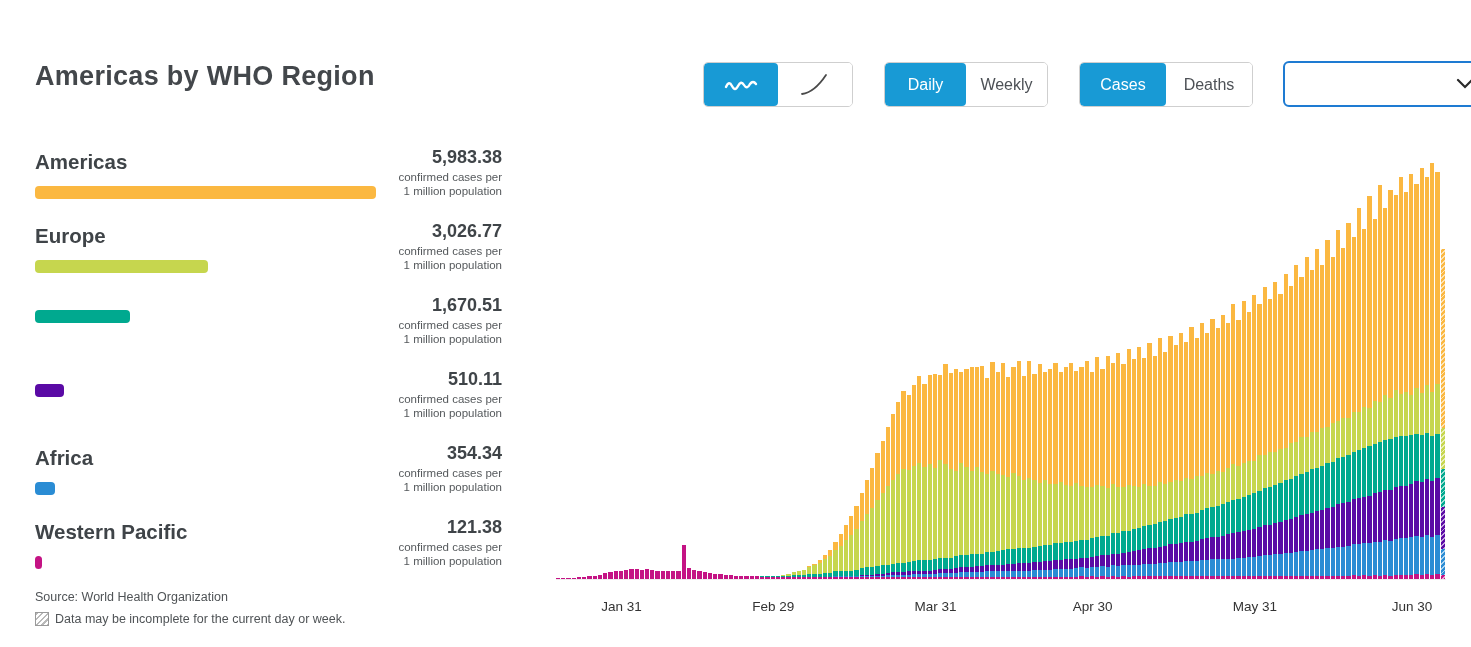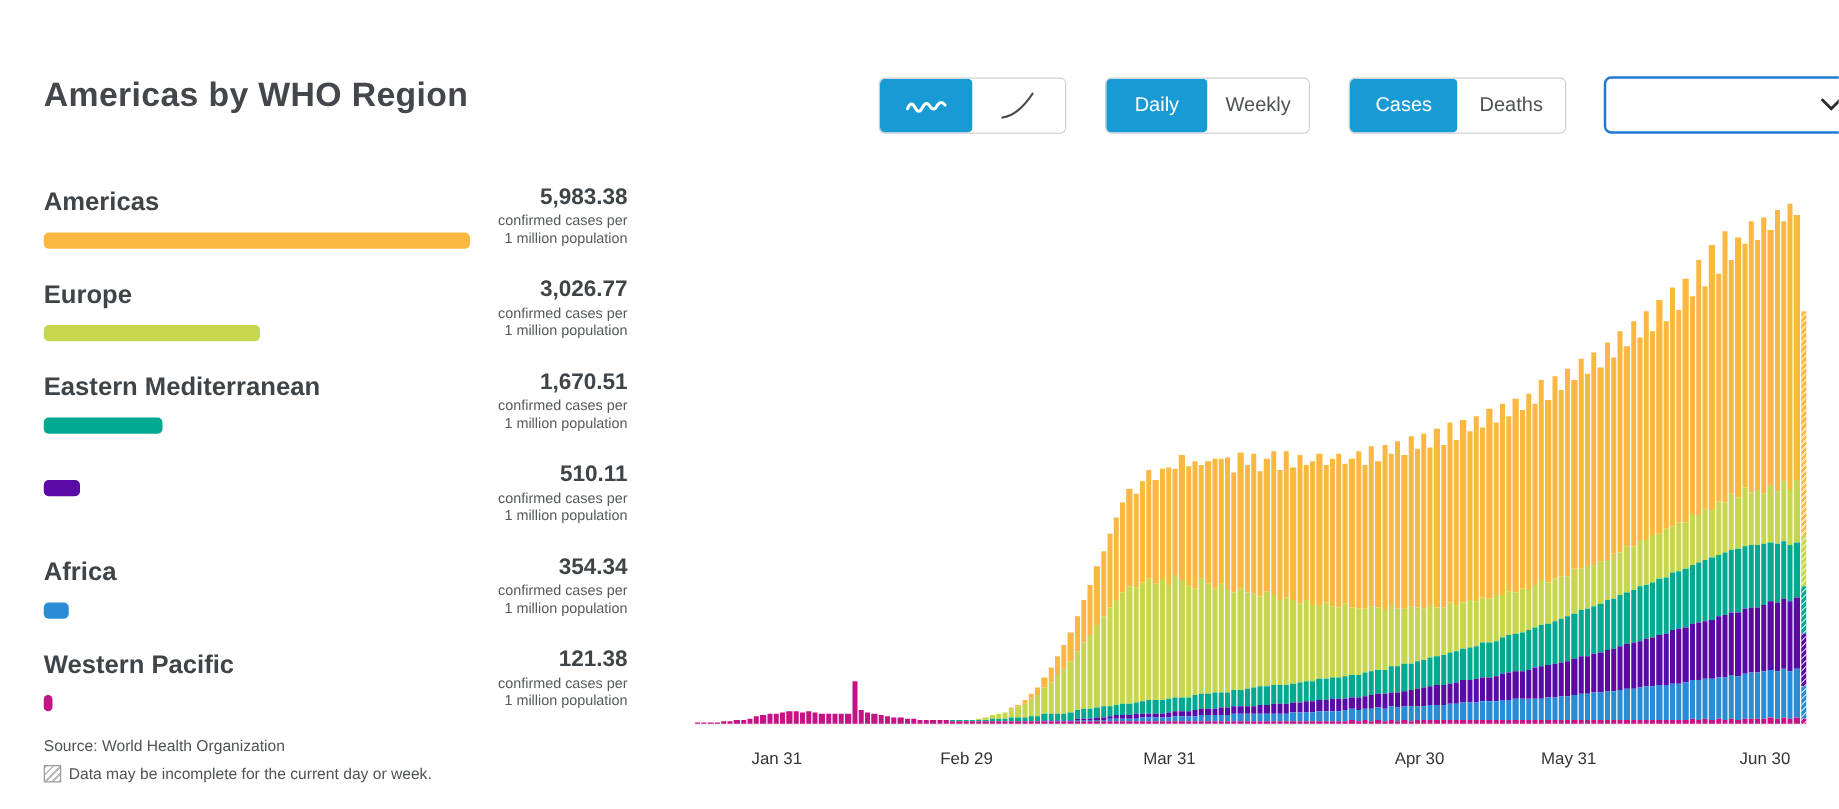--- a/index.html
+++ b/index.html
@@ -105,21 +105,20 @@
     </div>
     <div class="region-row" style="top: 84px;">
       <div class="region-name">Europe</div>
       <div class="region-bar" style="width:172.5px;background:#C6D64E"></div>
       <div class="region-value">
         <div class="value-num">3,026.77</div>
         <div class="value-unit">confirmed cases per<br>1 million population</div>
       </div>
     </div>
     <div class="region-row" style="top: 158px;">
-      <div class="region-name">Eastern Mediterranean</div>
       <div class="region-bar" style="width:95.1px;background:#00A98F"></div>
       <div class="region-value">
         <div class="value-num">1,670.51</div>
         <div class="value-unit">confirmed cases per<br>1 million population</div>
       </div>
     </div>
     <div class="region-row" style="top: 232px;">
       <div class="region-bar" style="width:29.0px;background:#5A0AA5"></div>
       <div class="region-value">
         <div class="value-num">510.11</div>
@@ -1263,21 +1262,21 @@
       <div class="seg-piece incomplete" style="height: 38.25px; background-color: rgb(0, 169, 143);"></div>
       <div class="seg-piece incomplete" style="height: 42.5px; background-color: rgb(90, 10, 165);"></div>
       <div class="seg-piece incomplete" style="height: 25.5px; background-color: rgb(42, 140, 212);"></div>
       <div class="seg-piece incomplete" style="height: 4.25px; background-color: rgb(196, 19, 132);"></div>
     </div>
   </div>
 <div class="x-axis" id="x-axis">
     <span class="x-tick" style="left: 7.35294%;">Jan 31</span>
     <span class="x-tick" style="left: 24.4118%;">Feb 29</span>
     <span class="x-tick" style="left: 42.6471%;">Mar 31</span>
-    <span class="x-tick" style="left: 60.2941%; margin-left: 43px;">Apr 30</span>
+    <span class="x-tick" style="left: 60.2941%;">Apr 30</span>
     <span class="x-tick" style="left: 78.5294%;">May 31</span>
     <span class="x-tick" style="left: 96.1765%;">Jun 30</span>
   </div>
 
 <div class="footer-source">
   <span>Source:</span>
   <span> World Health Organization</span>
 </div>
 <div class="footer-note">
   <span class="hatch-swatch"></span>

